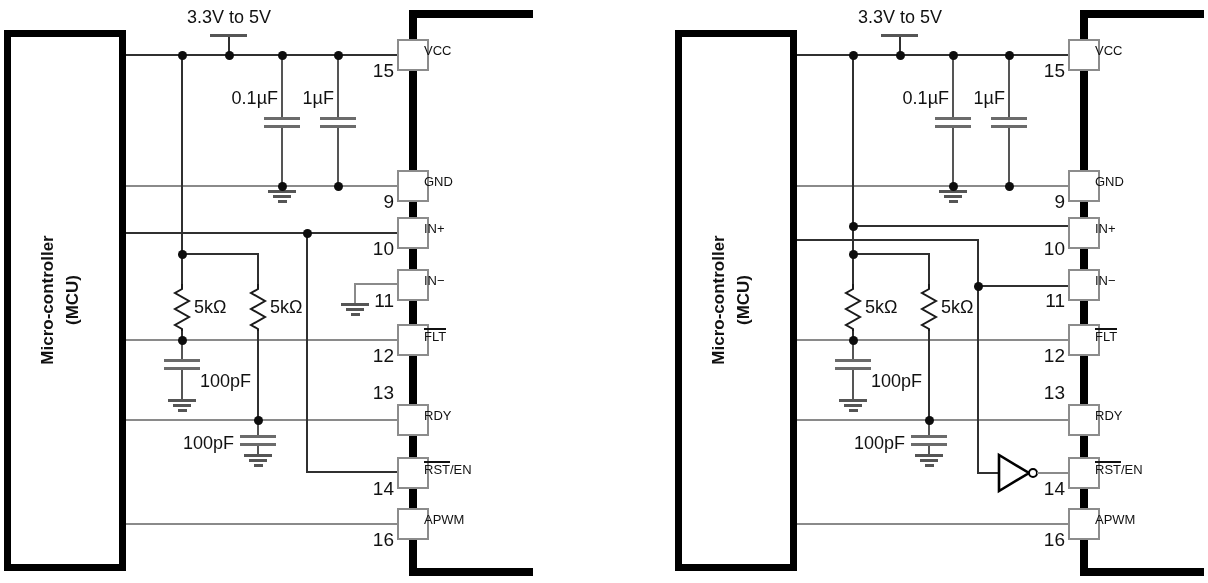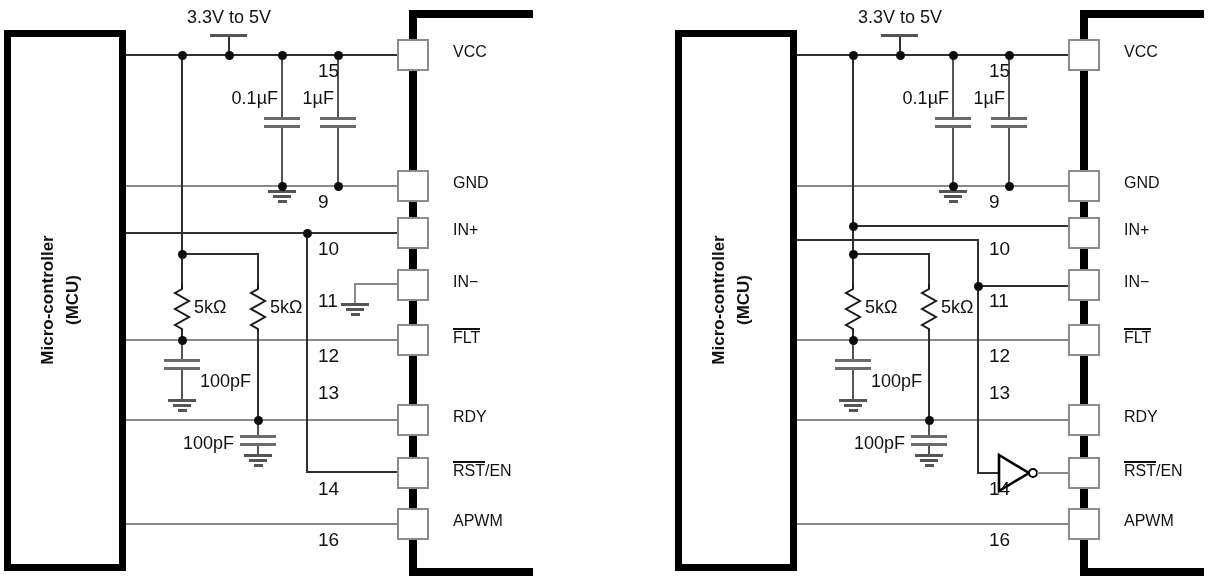--- a/index.html
+++ b/index.html
@@ -11,22 +11,22 @@
   .wire.mid{background:#555;}
   .dot{position:absolute;width:9px;height:9px;border-radius:50%;background:#0d0d0d;}
   .mcu{position:absolute;left:4px;top:30px;width:122px;height:541px;border:7px solid #000;
        background:#fff;box-sizing:border-box;}
   .mcu-label{position:absolute;left:-85px;top:271px;width:300px;height:58px;text-align:center;
        transform:rotate(-90deg);font-weight:bold;font-size:17px;line-height:1.45;}
   .spine{position:absolute;left:409px;top:10px;width:8px;height:566px;background:#000;}
   .stub{position:absolute;left:409px;width:124px;height:8px;background:#000;}
   .pinbox{position:absolute;left:397px;width:32px;height:32px;border:2px solid #8c8c8c;
        background:#fff;box-sizing:border-box;z-index:3;}
-  .pinlabel{position:absolute;left:453px;font-size:16px;white-space:nowrap;z-index:4;text-align:right;}
-  .pinnum{position:absolute;left:318px;width:76px;font-size:19px;z-index:4;}
+  .pinlabel{position:absolute;left:424px;font-size:13px;white-space:nowrap;z-index:4;text-align:right;}
+  .pinnum{position:absolute;left:318px;width:76px;text-align:right;font-size:19px;z-index:4;}
   .ovl{display:inline-block;border-top:2px solid #111;line-height:1.05;}
   .clabel{position:absolute;font-size:18px;white-space:nowrap;}
   .right{text-align:right;}
   .plate{position:absolute;height:3px;background:#6b6b6b;}
   .gbar{position:absolute;height:3px;background:#555;}
   svg{position:absolute;overflow:visible;}
 </style>
 </head>
 <body>
 

